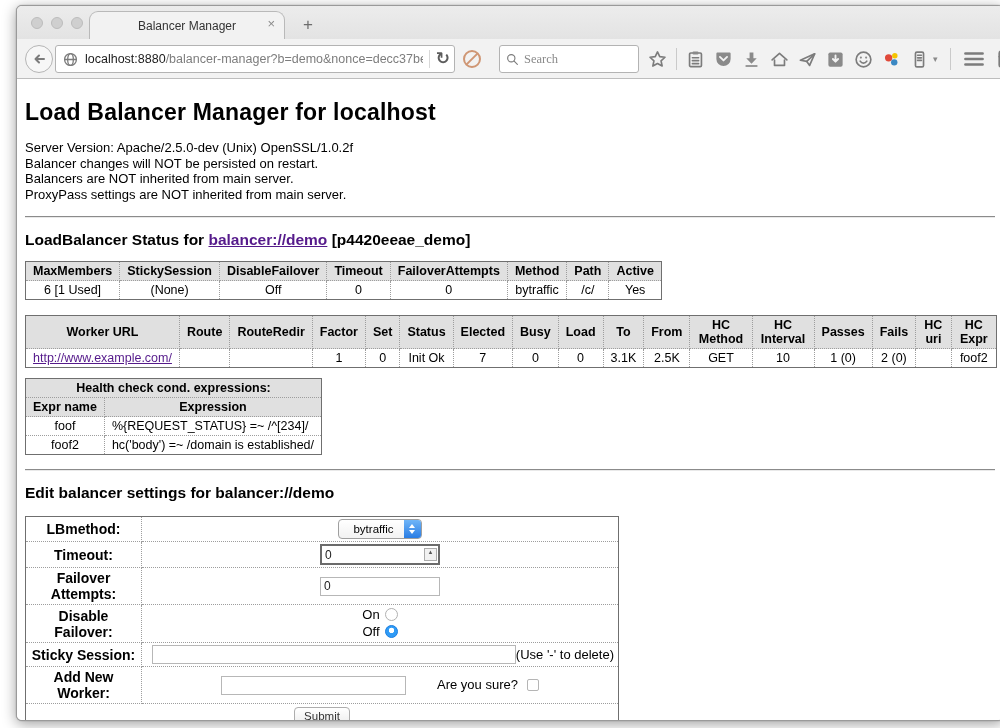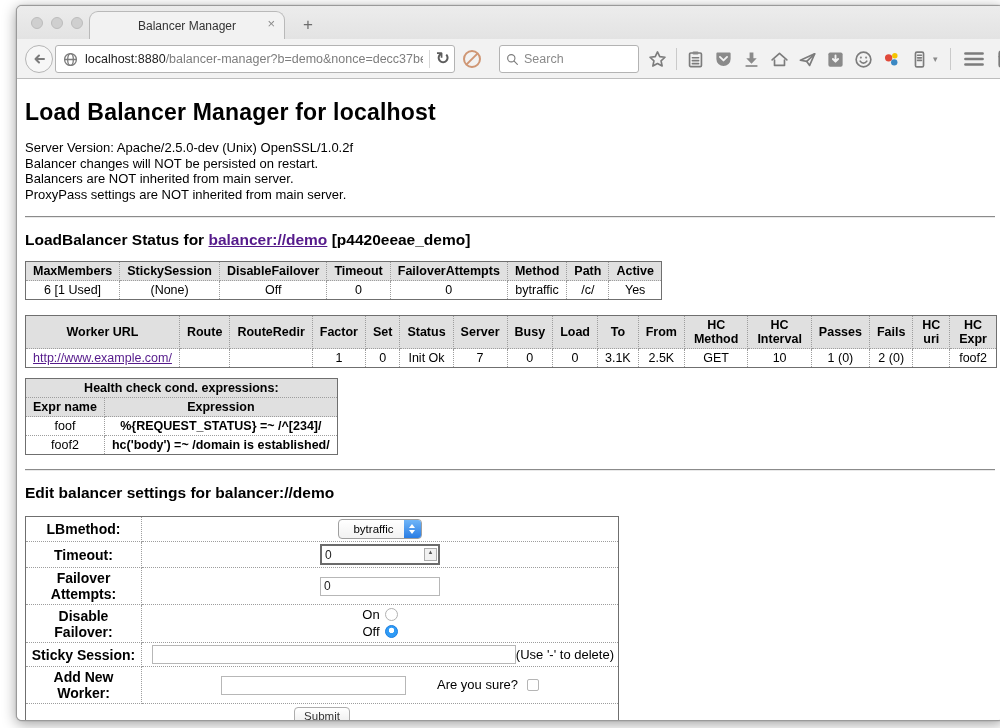--- a/index.html
+++ b/index.html
@@ -38,21 +38,21 @@
   .urltext .path{ color:#7d7d7d; }
   .url-divider{ width:1px; height:18px; background:#d8d8d8; margin:0 6px; }
   .reload{ font-size:17px; color:#5c5c5c; font-weight:bold; line-height:16px; }
   .blocked{
     position:absolute; left:446px; top:11px; width:18px; height:18px; border-radius:50%;
     border:2px solid #c9875f; opacity:.85;
   }
   .blocked::after{ content:""; position:absolute; left:-1px; top:6px; width:16px; height:2px; background:#c9875f; transform:rotate(-45deg); }
   .searchbar{
     position:absolute; left:482px; top:6px; width:140px; height:28px; background:#fff;
-    border:1px solid #b3b3b3; border-radius:3px; display:flex; align-items:center; padding:0 6px;
+    border:1px solid #b3b3b3; border-radius:3px; display:flex; align-items:center; padding:0 6px;font-family:Liberation Serif, serif;
   }
   .searchbar input{ border:none; outline:none; width:100px; font-size:12.5px; color:#444; margin-left:5px; font-family:inherit; background:transparent; }
   .searchbar input::placeholder{ color:#8a8a8a; }
   .tbicons{ position:absolute; left:631px; top:0; height:40px; display:flex; align-items:center; gap:9px; }
   .tbicons svg{ display:block; }
   .vsep{ width:1px; height:22px; background:#cacaca; }
   .caret{ font-size:9px; color:#8a8a8a; margin-left:-5px; }
   .righticons{ position:absolute; left:933px; top:0; height:40px; display:flex; align-items:center; gap:12px; }
   
   .content{ background:#fff; height:643px; padding:4px 8px 0 8px; color:#000; overflow:hidden; }
@@ -64,21 +64,21 @@
   a{ color:#551a8b; text-decoration:underline; }
   table{ border-collapse:collapse; font-size:12.5px; margin-top:12px; }
   table, th, td{ border:1px solid #6f6f6f; }
   th, td{ border:1px dotted #9d9d9d; padding:2px 7px; text-align:center; }
   table{ border:1px solid #6f6f6f; }
   th{ background:#e0e0e0; font-weight:bold; }
   .tbl-balancer{ margin-top:12px; }
   .tbl-worker{ width:972px; margin-top:15px; }
   .tbl-worker td.url{ text-align:left; }
   .tbl-health{ margin-top:10px; }
-  .tbl-health td.expr{ text-align:center;font-weight:bold; }
+  .tbl-health td.expr{ text-align:left; }
   .tbl-health th.span{ background:#e0e0e0; }
   
   .tbl-form{ width:594px; margin-top:14px; }
   .tbl-form td{ padding:2px 4px; }
   .tbl-form td.lbl{ width:116px; font-size:14px;font-weight:bold; }
   .tbl-form td.val{ text-align:center; }
   .selectbox{
     display:inline-flex; align-items:center; height:20px; border:1px solid #9f9f9f; border-radius:4px;
     background:linear-gradient(#fff,#f2f2f2); overflow:hidden; vertical-align:middle;
   }
@@ -256,21 +256,21 @@
 
     <table class="tbl-worker">
       <tbody>
           <tr>
         <th>Worker URL</th>
         <th>Route</th>
         <th>RouteRedir</th>
         <th>Factor</th>
         <th>Set</th>
         <th>Status</th>
-        <th>Server</th>
+        <th>Elected</th>
         <th>Busy</th>
         <th>Load</th>
         <th>To</th>
         <th>From</th>
         <th>HC Method</th>
         <th>HC Interval</th>
         <th>Passes</th>
         <th>Fails</th>
         <th>HC uri</th>
         <th>HC Expr</th>

